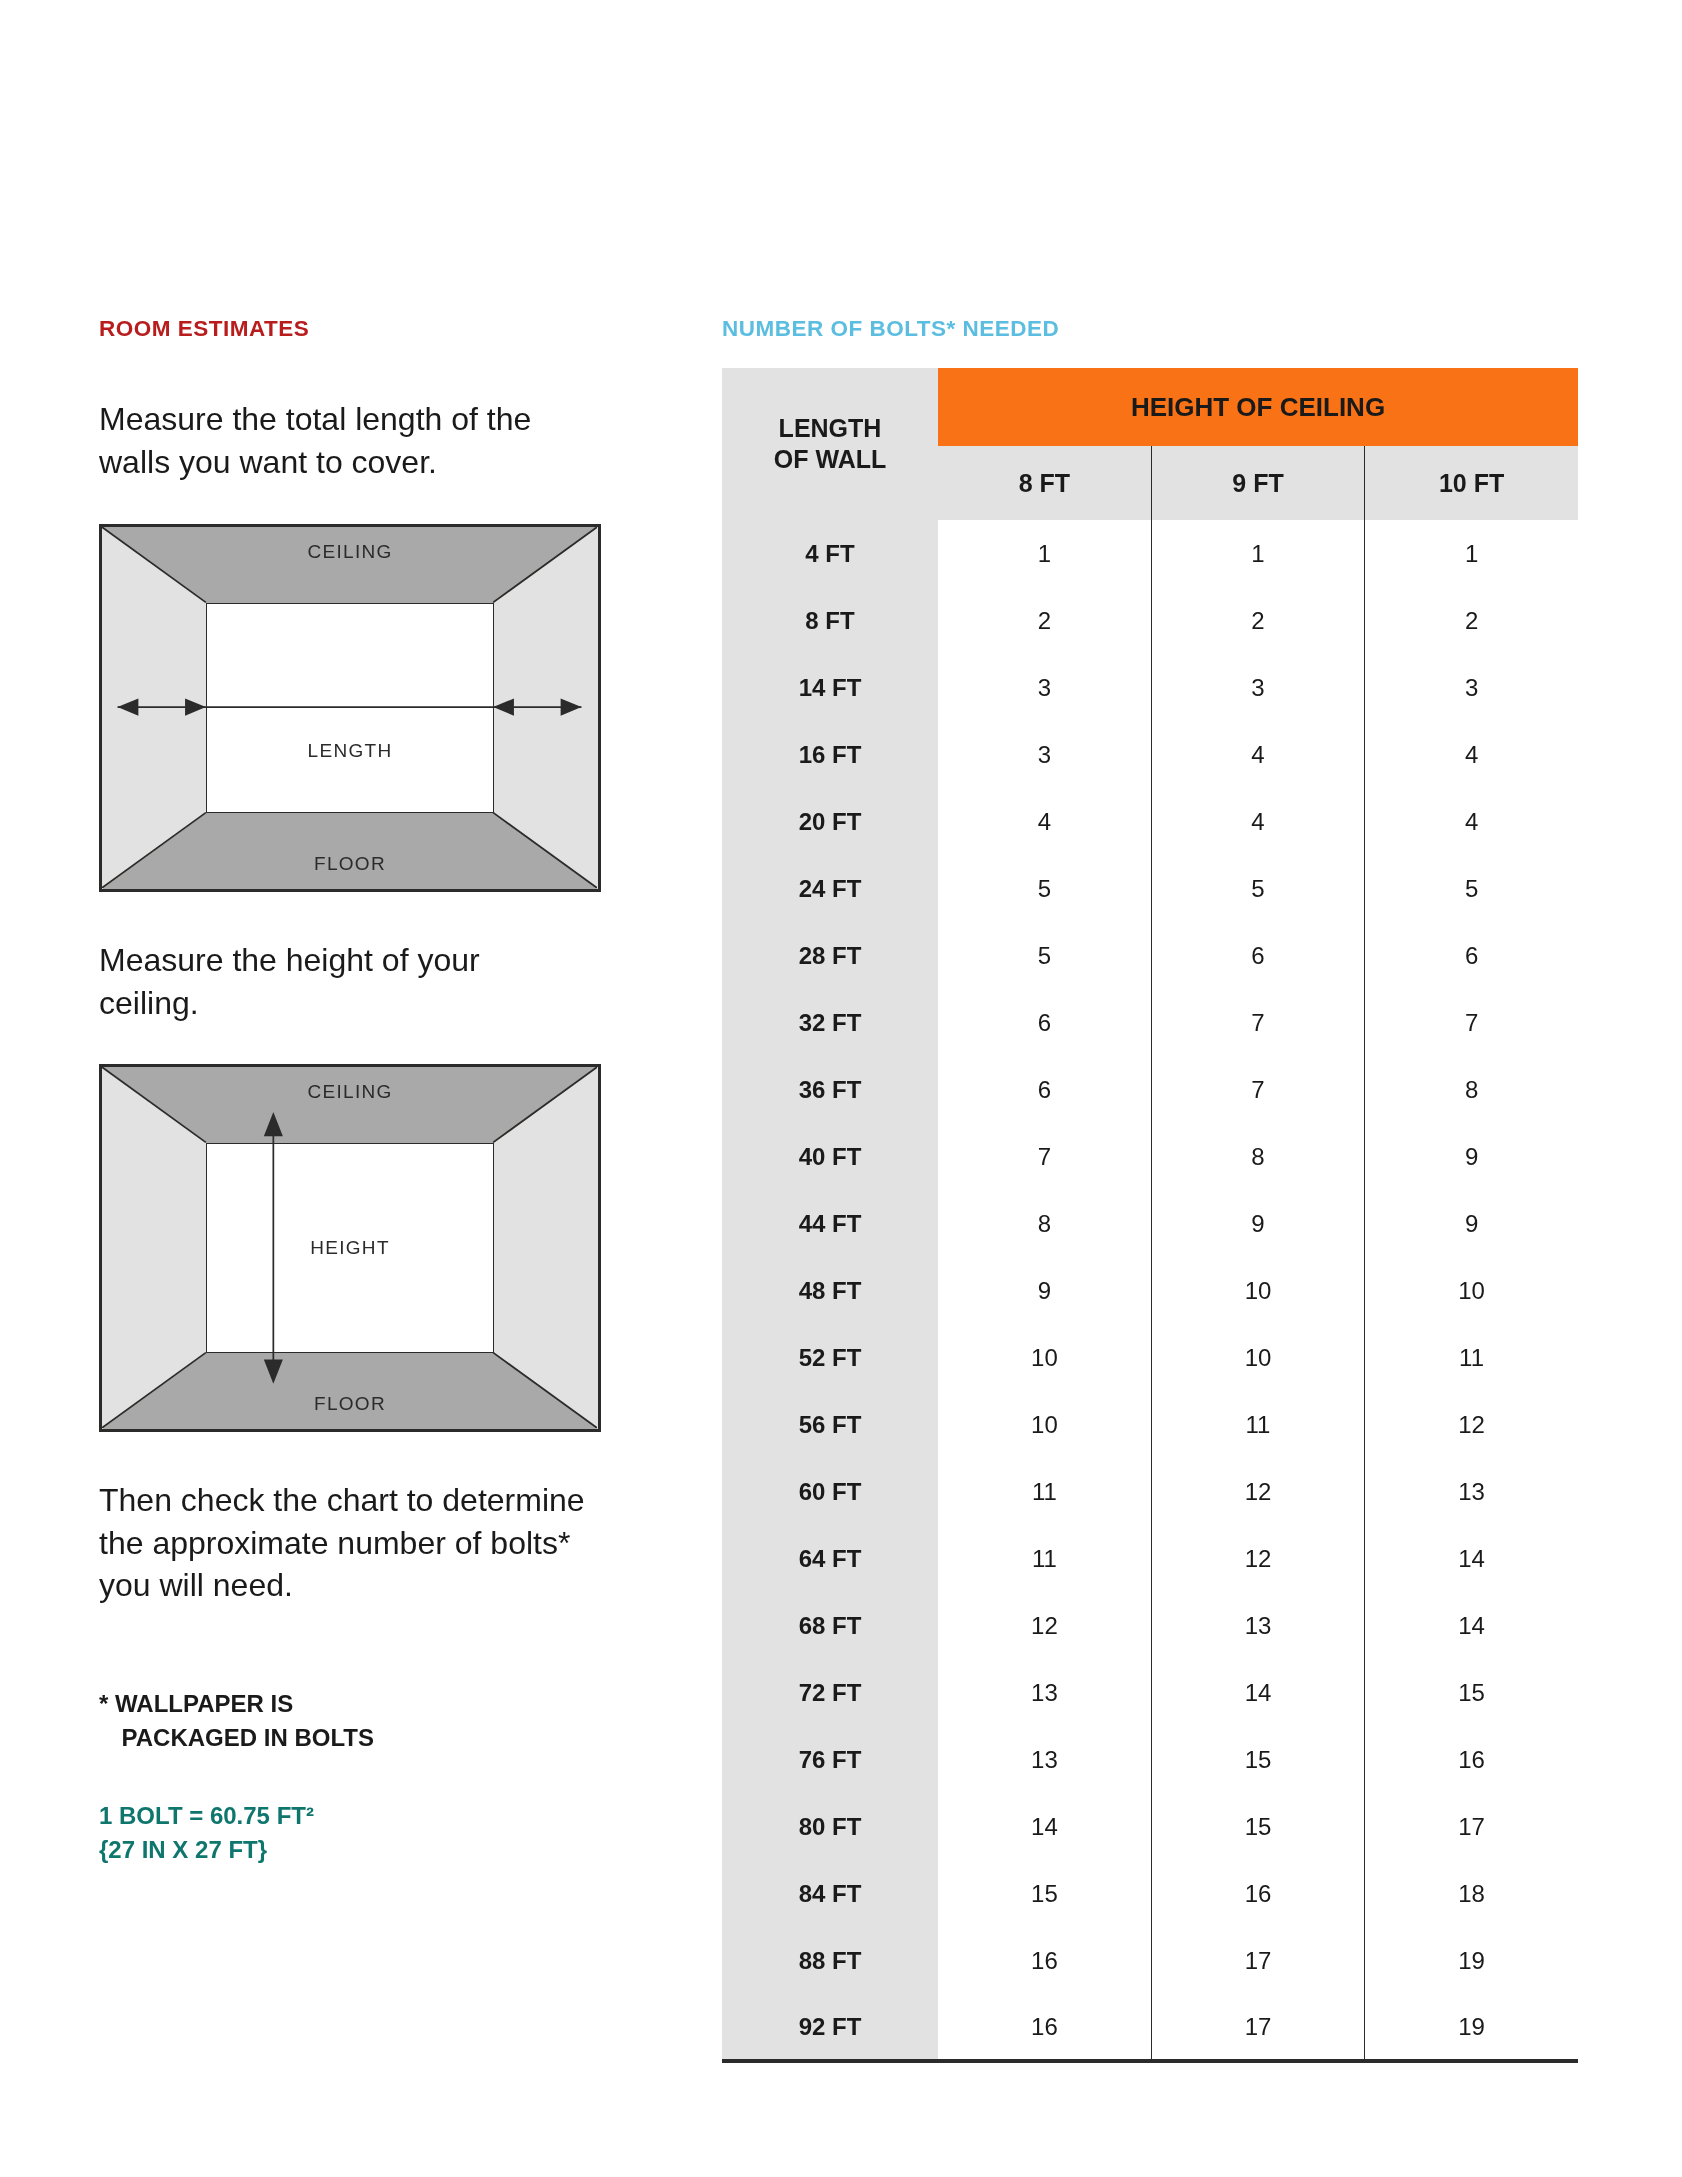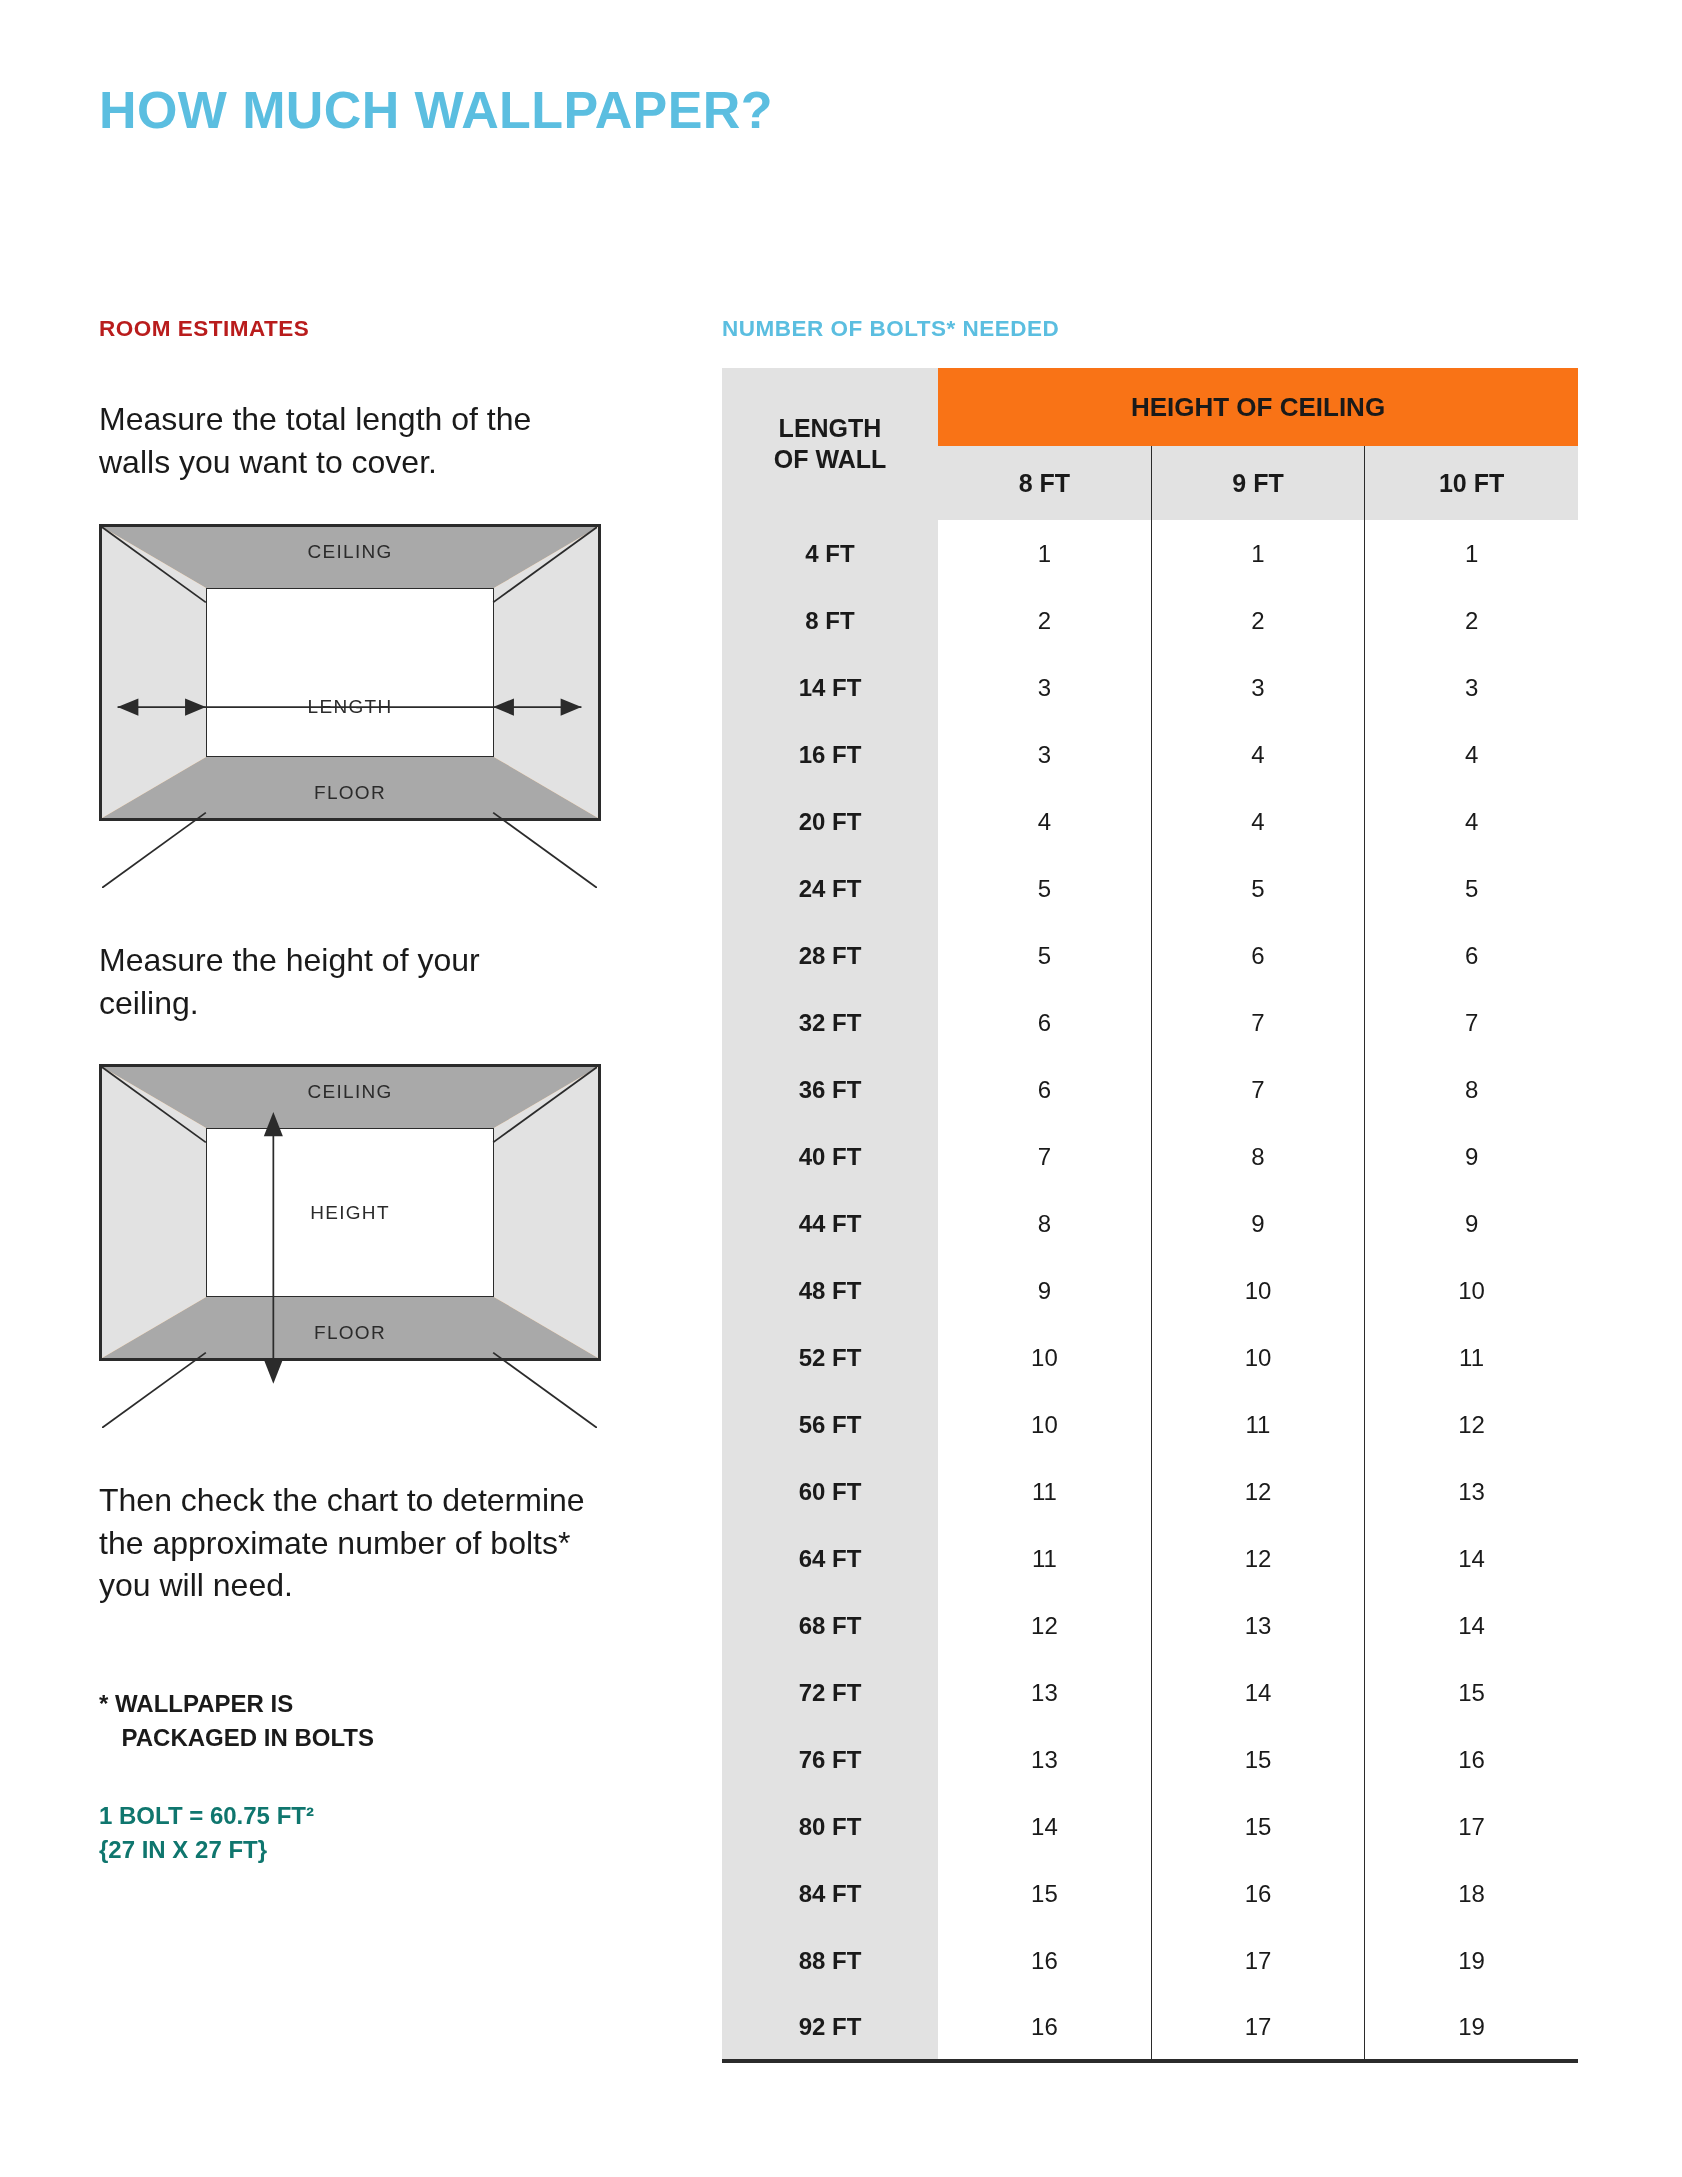--- a/index.html
+++ b/index.html
@@ -55,21 +55,21 @@
   }
   .p1 { position: absolute; left: 0; top: 82px; width: 484px; }
   .p2 { position: absolute; left: 0; top: 623px; width: 484px; }
   .p3 { position: absolute; left: 0; top: 1163px; width: 519px; }
 
   
   .room {
     position: absolute;
     left: 0;
     width: 502px;
-    height: 297px;
+    height: 368px;
     border: 3.5px solid #2b2b2b;
     box-sizing: border-box;
     background: #fdba74;
   }
   .room-1 { top: 208px; }
   .room-2 { top: 748px; }
 
   .room-inner {
     position: absolute;
     left: 0; top: 0; right: 0; bottom: 0;
@@ -246,21 +246,20 @@
     box-sizing: border-box;
   }
   .hdr-sub.mid { border-left: 1.7px solid #2b2b2b; border-right: 1.7px solid #2b2b2b; }
   tr.last .cell-len, tr.last .cell-val { border-bottom: 4.3px solid #2b2b2b; }
 </style>
 </head>
 <body>
 
 <div class="page">
 
-  <div class="title">HOW MUCH WALLPAPER?</div>
 
   <div class="left-col">
 
     <div class="section-head">ROOM ESTIMATES</div>
 
     <div class="para p1">Measure the total length of the walls you want to cover.</div>
 
     <div class="room room-1">
       <div class="room-inner">
         <div class="wall-ceiling"></div>

